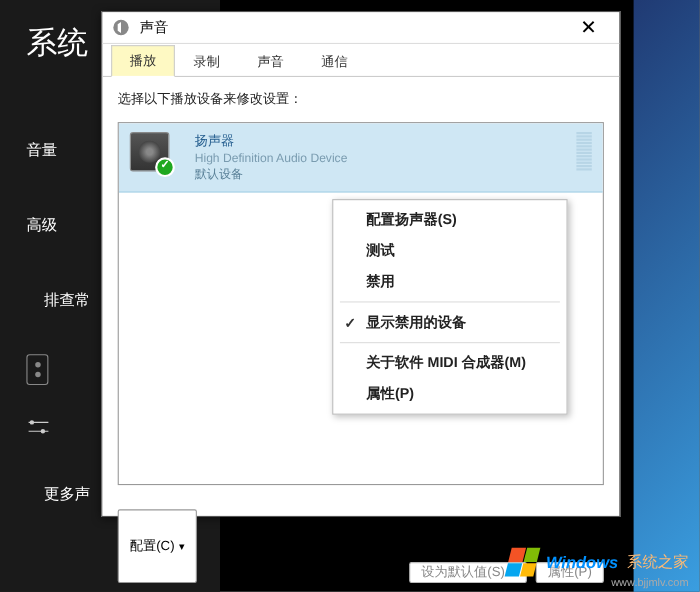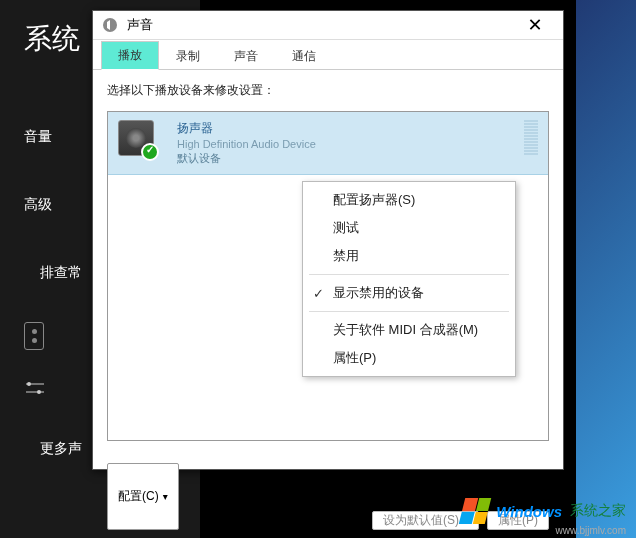--- a/index.html
+++ b/index.html
@@ -106,21 +106,21 @@
       font-size: 12px;
       color: #333;
       border: 1px solid transparent;
       border-bottom: none;
       cursor: pointer;
       position: relative;
       top: 1px;
     }
     .tab.active {
       border-color: #ccc;
-      background: #5eead4;
+      background: #fef9c3;
       border-bottom: 1px solid #fff;
     }
     .tab-content { padding: 12px 14px; flex: 1; position: relative; }
     .prompt { font-size: 12px; color: #222; margin-bottom: 12px; }
     .device-list {
       border: 1px solid #999;
       height: 330px;
       background: #fff;
       overflow: hidden;
     }
@@ -198,20 +198,21 @@
     .context-menu {
       position: absolute;
       left: 302px;
       top: 181px;
       width: 214px;
       background: #fff;
       border: 1px solid #bbb;
       box-shadow: 2px 2px 6px rgba(0,0,0,.25);
       padding: 4px 0;
       z-index: 50;
+      font-weight: bold;
     }
     .menu-item {
       display: flex;
       align-items: center;
       padding: 5px 12px 5px 30px;
       font-size: 13px;
       color: #222;
       cursor: pointer;
       position: relative;
     }
@@ -248,21 +249,21 @@
       grid-template-columns: 1fr 1fr;
       grid-template-rows: 1fr 1fr;
       gap: 1px;
       transform: skewX(-14deg);
     }
     .wm-q1 { background: #f35325; }
     .wm-q2 { background: #81bc06; }
     .wm-q3 { background: #05a6f0; }
     .wm-q4 { background: #ffba08; }
     .wm-text1 { color: #0091ff; font-style: italic; font-weight: 600; }
-    .wm-text2 { color: #15803d; font-size: 14px; }
+    .wm-text2 { color: #fdba74; font-size: 14px; }
     .wm-url {
       position: absolute;
       right: 10px;
       bottom: 2px;
       font-size: 10px;
       color: #aaa;
       z-index: 100;
     }
   </style>
 </head>

